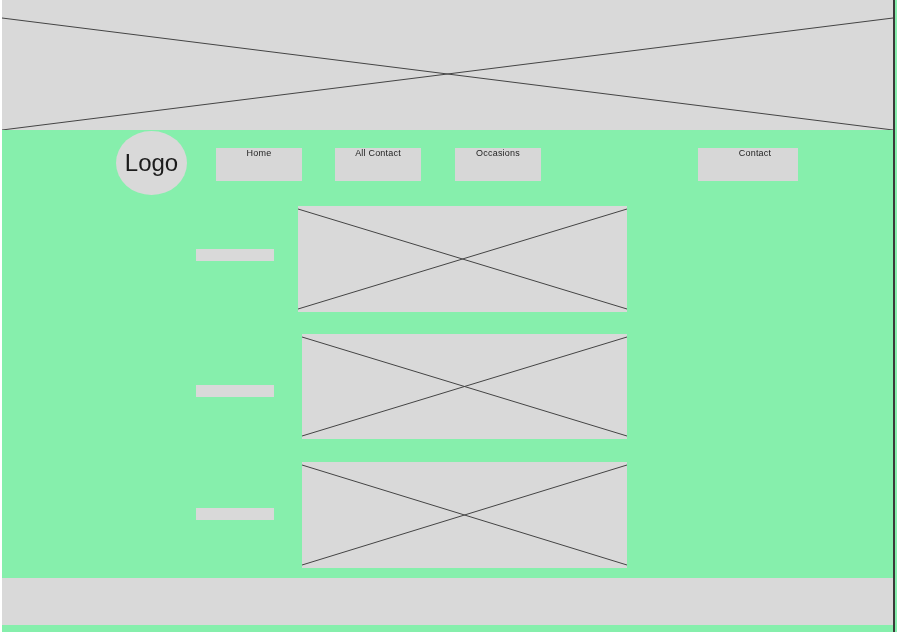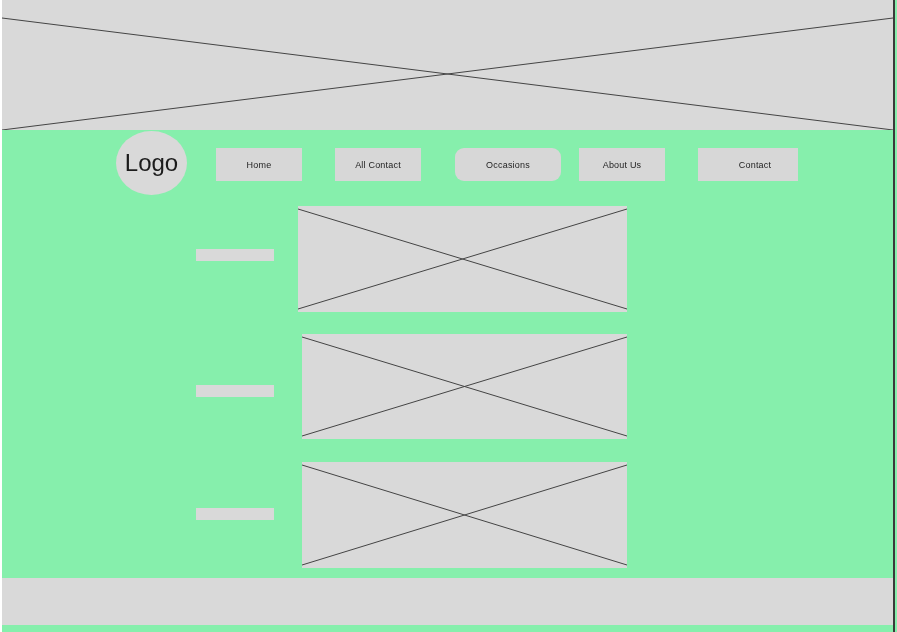--- a/index.html
+++ b/index.html
@@ -87,21 +87,21 @@
     font-family: "Liberation Sans", sans-serif;
     line-height: 1;
   }
 
   .nav-item {
     position: absolute;
     top: 148px;
     height: 33px;
     background: #d7d7d7;
     display: flex;
-    align-items: center;
+    align-items: flex-start;
     justify-content: center;
     font-size: 9px;
     color: #1e1e1e;
     letter-spacing: 0.2px;
     font-family: "Liberation Sans", sans-serif;
   }
 
   
   .row-label {
     position: absolute;
@@ -154,25 +154,22 @@
   <div class="logo-circle">
     <span class="logo-text">Logo</span>
   </div>
 
   <div class="nav-item" id="nav-0" style="left: 214px; width: 86px;">
     <span>Home</span>
   </div>
   <div class="nav-item" id="nav-1" style="left: 333px; width: 86px;">
     <span>All Contact</span>
   </div>
-  <div class="nav-item" id="nav-2" style="left: 453px; width: 106px; border-radius: 9px;">
+  <div class="nav-item" id="nav-2" style="left: 453px; width: 86px;">
     <span>Occasions</span>
-  </div>
-  <div class="nav-item" id="nav-3" style="left: 577px; width: 86px;">
-    <span>About Us</span>
   </div>
   <div class="nav-item" id="nav-4" style="left: 696px; width: 86px; padding-left: 14px;">
     <span>Contact</span>
   </div>
 
   <div class="row-label" id="row-1-label"></div>
   <div class="placeholder row-image" id="row-1-image">
     <svg viewBox="0 0 329 106" preserveAspectRatio="none">
       <line x1="0" y1="3" x2="329" y2="103"></line>
       <line x1="0" y1="103" x2="329" y2="3"></line>

